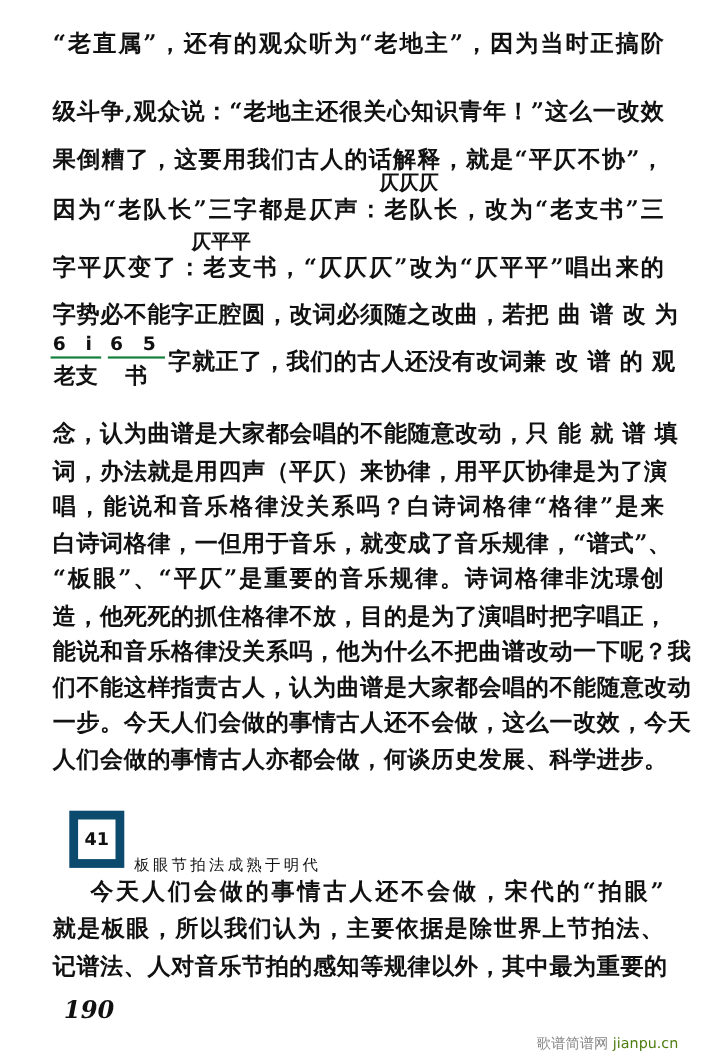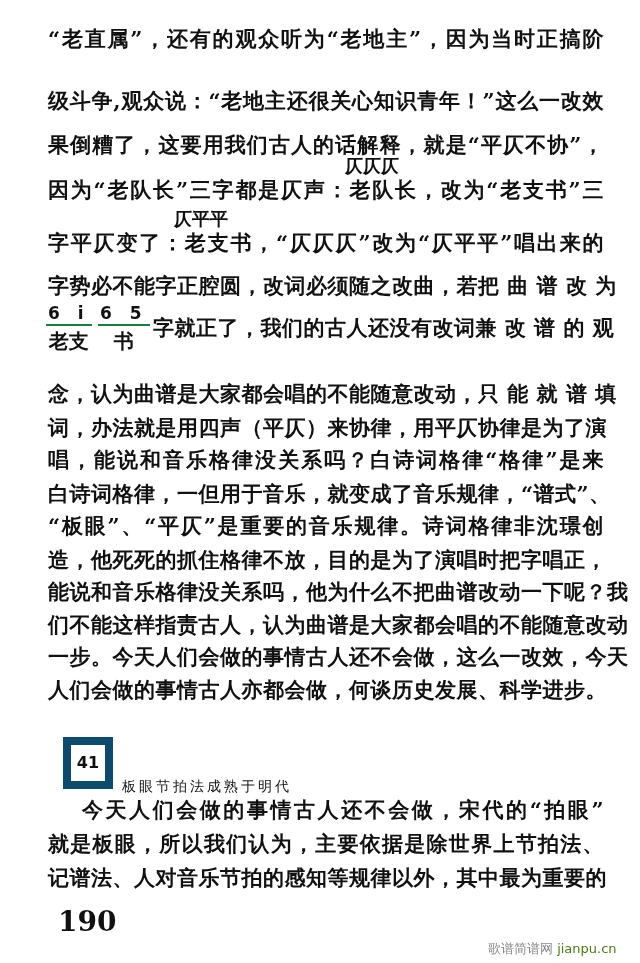--- a/index.html
+++ b/index.html
@@ -24,21 +24,21 @@
   .section-box {
     position: absolute; left: 63px; top: 737px; width: 34px; height: 36px;
     border: 8px solid #0c4a6e; text-align: center; font-family: "DejaVu Sans", sans-serif;
     font-size: 16px; line-height: 36px; font-weight: bold;
   }
   .section-title {
     position: absolute; left: 122px; top: 742px; font-family: "DejaVu Sans", sans-serif;
     font-size: 14px; font-weight: normal; letter-spacing: 3px; margin-top: 36px;
   }
   .page-number {
-    position: absolute; left: 58px; top: 905px; font-size: 28px; font-weight: bold;
+    position: absolute; left: 58px; top: 905px; font-size: 22px; font-style: italic; font-weight: bold;
     font-family: "DejaVu Serif", serif;
   }
   .watermark {
     position: absolute; left: 488px; top: 940px; font-size: 13px; color: #888;
     font-family: "DejaVu Sans", sans-serif;
   }
   .watermark .wm-domain { color: #4d7c0f; }
 </style>
 </head>
 <body>

